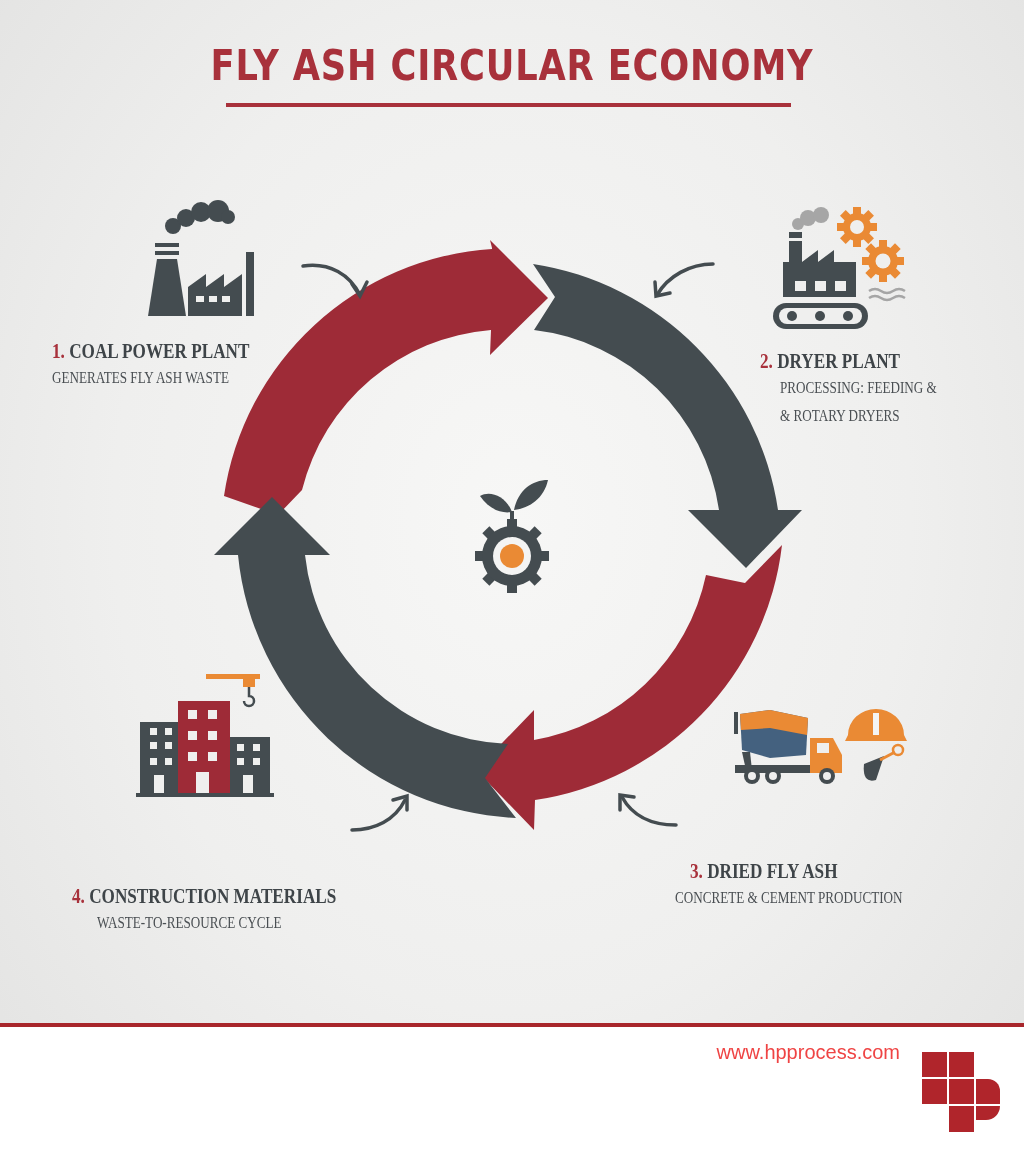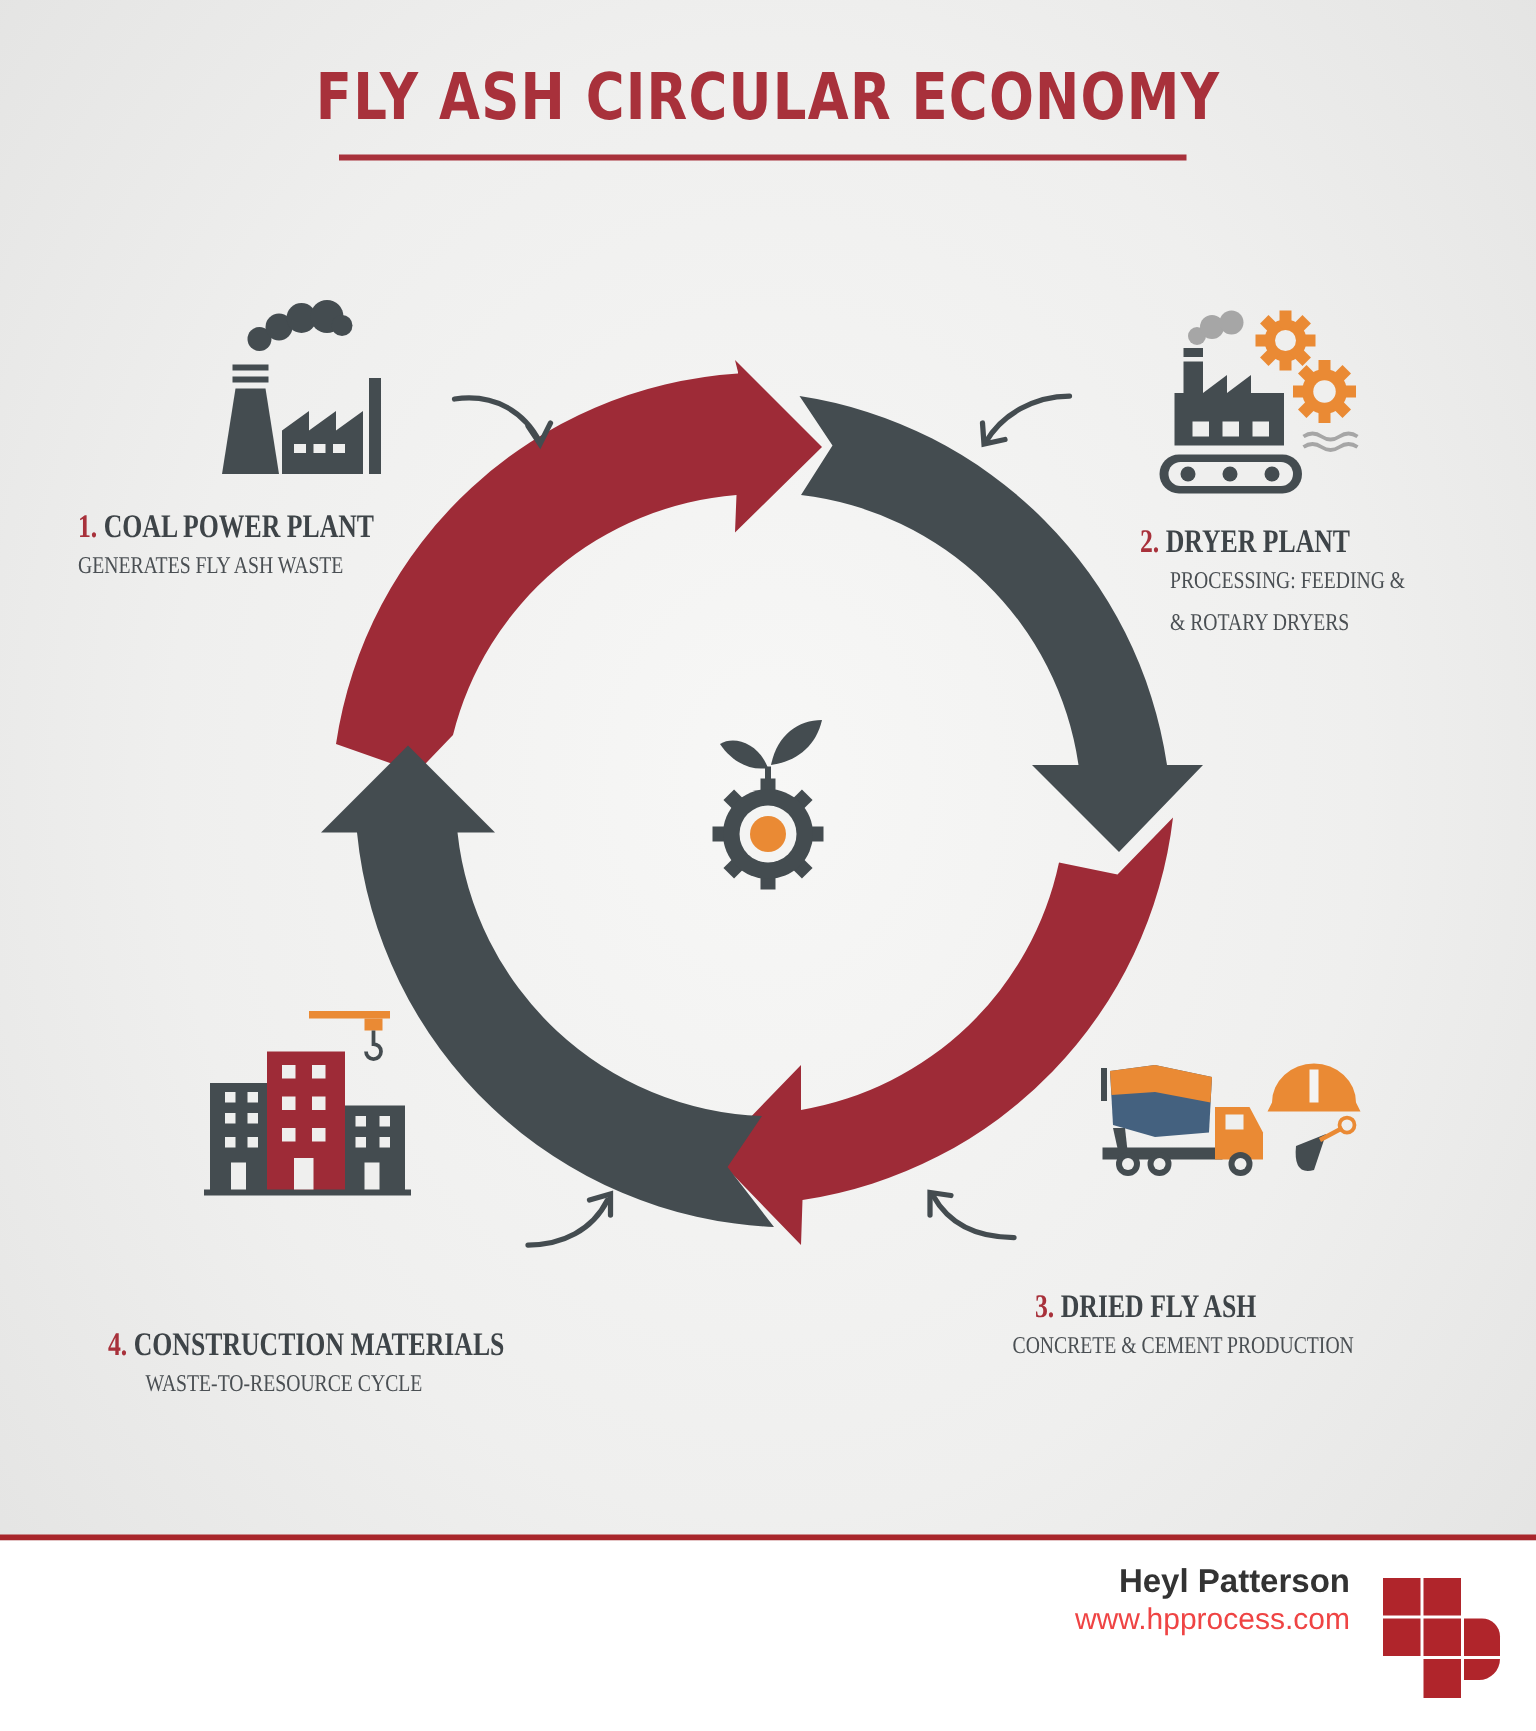--- a/index.html
+++ b/index.html
@@ -211,21 +211,20 @@
 </div>
 
 <div class="step" style="left:72px; top:842px;margin-top:41px;">
   <div class="head"><span class="num">4.</span> <span>CONSTRUCTION MATERIALS</span></div>
   <div class="desc" style="margin-left:25px;">WASTE-TO-RESOURCE CYCLE</div>
 </div>
 
 <div class="footer-rule"></div>
 <div class="footer"></div>
 <div class="brand">
-  <div class="brand-name">Heyl Patterson</div>
   <div class="brand-url">www.hpprocess.com</div>
 </div>
 <svg class="logo" width="82" height="84" viewBox="0 0 82 84">
   <g fill="#b0252b">
     <rect x="2" y="2" width="25" height="25"></rect>
     <rect x="29" y="2" width="25" height="25"></rect>
     <rect x="2" y="29" width="25" height="25"></rect>
     <rect x="29" y="29" width="25" height="25"></rect>
     <path d="M 56 29 L 68 29 A 12 12 0 0 1 80 41 L 80 54 L 56 54 Z"></path>
     <rect x="29" y="56" width="25" height="26"></rect>

